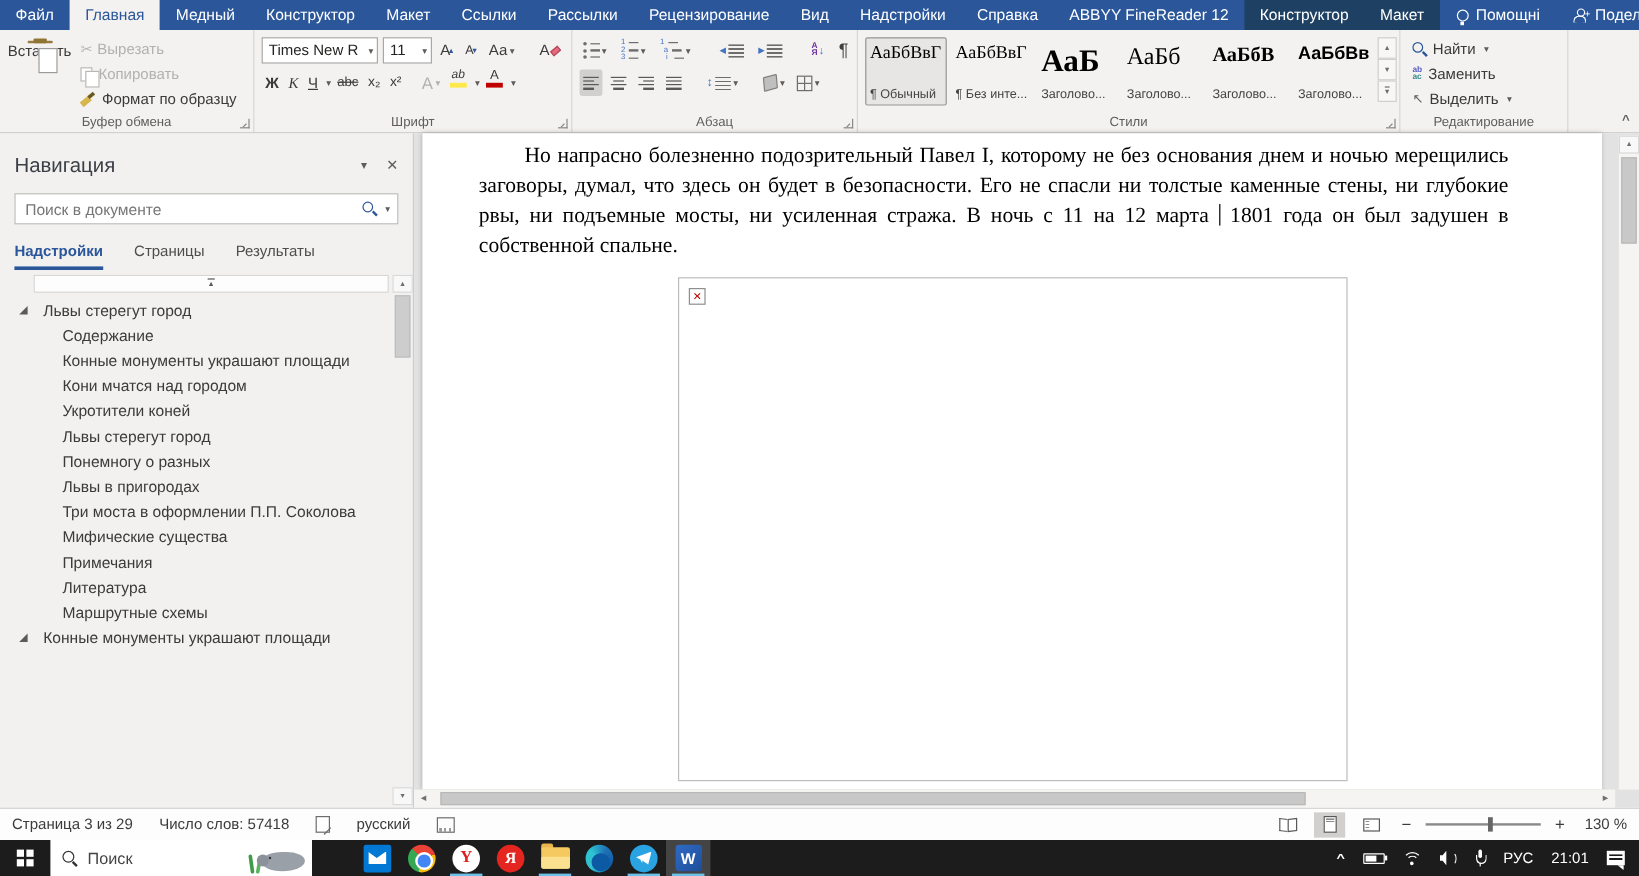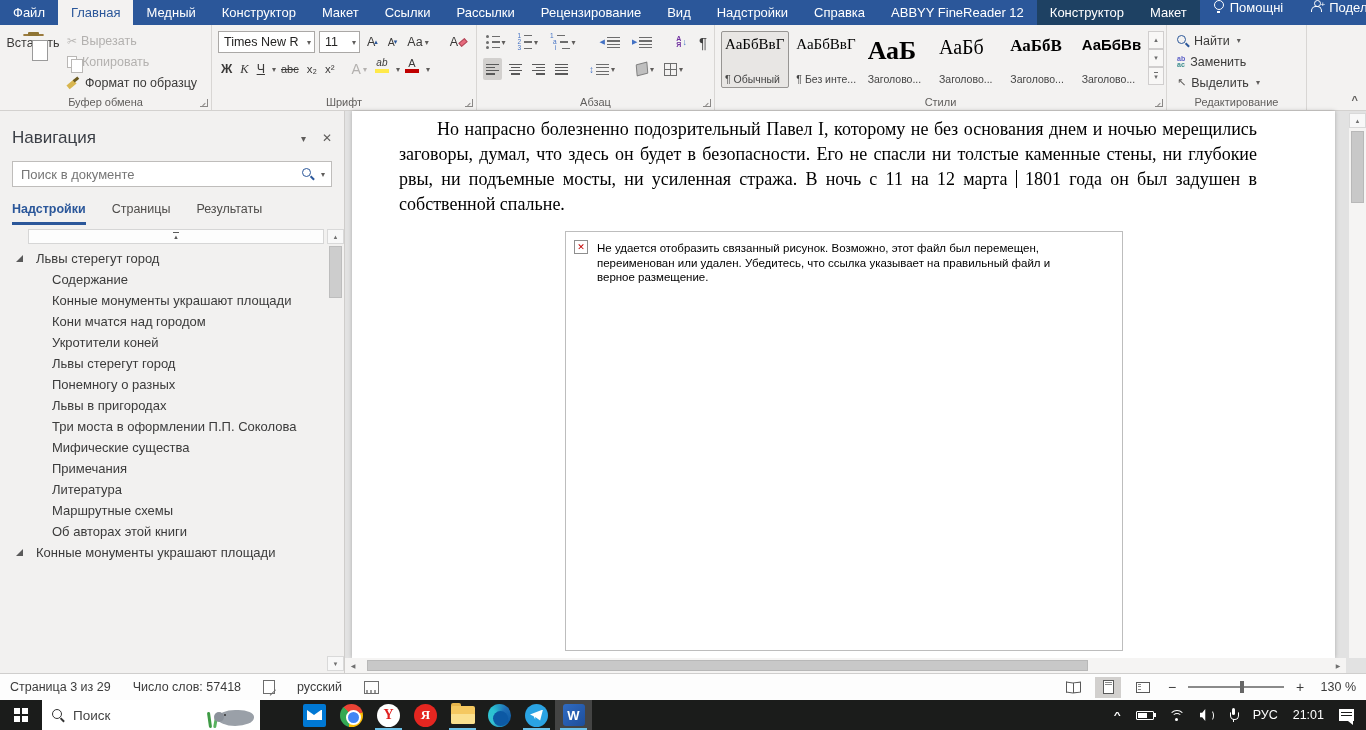--- a/index.html
+++ b/index.html
@@ -5,21 +5,21 @@
   * { margin:0; padding:0; box-sizing:border-box; }
   html,body { width:1366px; height:730px; overflow:hidden; font-family:"Liberation Sans","DejaVu Sans",sans-serif; }
   .app { width:1366px; height:730px; display:flex; flex-direction:column; background:#fff; position:relative; }
 
   
   .titlebar { height:25px; background:#2b579a; display:flex; align-items:stretch; color:#fff; font-size:13px; flex:0 0 auto; }
   .tab { display:flex; align-items:center; padding:0 13px; cursor:default; white-space:nowrap; }
   .tab.active { background:#f3f2f1; color:#2b579a; }
   .ctxwrap { display:flex; background:#1e4163; }
   .tb-right { margin-left:auto; display:flex; align-items:center; }
-  .tb-item { display:flex; align-items:flex-start; gap:6px; padding:0 14px; height:100%; }
+  .tb-item { display:flex; align-items:center; gap:6px; padding:0 14px; height:100%; }
   .bulb { width:10px; height:10px; border:1.4px solid #fff; border-radius:50%; position:relative; }
   .bulb::after { content:""; position:absolute; left:2px; bottom:-4px; width:3.6px; height:2.5px; background:#fff; }
   .person { width:12px; height:11px; position:relative; }
   .person::before { content:""; position:absolute; left:2.5px; top:0; width:5px; height:5px; border:1.2px solid #fff; border-radius:50%; }
   .person::after { content:""; position:absolute; left:0; bottom:-1px; width:9px; height:5px; border:1.2px solid #fff; border-bottom:none; border-radius:5px 5px 0 0; }
   .person i { position:absolute; right:-2px; top:1px; color:#fff; font-size:8px; font-style:normal; line-height:8px; }
 
   
   .ribbon { height:86px; background:#f3f2f1; border-bottom:1px solid #d3d1cf; display:flex; position:relative; flex:0 0 auto; }
   .rgroup { position:relative; border-right:1px solid #d8d6d4; padding:6px 6px 18px 6px; display:flex; }
@@ -585,23 +585,20 @@
           </div>
         <div class="nrow lvl2">
             <span class="lbl">Примечания</span>
           </div>
         <div class="nrow lvl2">
             <span class="lbl">Литература</span>
           </div>
         <div class="nrow lvl2">
             <span class="lbl">Маршрутные схемы</span>
           </div>
-        <div class="nrow lvl2">
-            <span class="lbl">Об авторах этой книги</span>
-          </div>
         <div class="nrow lvl1">
             <span class="exp"></span>
             <span class="lbl">Конные монументы украшают площади</span>
           </div>
         <div class="nav-sb">
           <div class="sbbox">
               <span>▲</span>
             </div>
           <div class="sbthumb"></div>
           <div class="sbbox sbdown">
@@ -609,21 +606,20 @@
             </div>
         </div>
       </div>
     </aside>
 
     <div class="docarea">
       <div class="page">
         <p class="para"><span>Но напрасно болезненно подозрительный Павел I, которому не без основания днем и ночью мерещились заговоры, думал, что здесь он будет в безопасности. Его не спасли ни толстые каменные стены, ни глубокие рвы, ни подъемные мосты, ни усиленная стража. В ночь с 11 на 12 марта </span><span class="caret"></span><span> 1801 года он был задушен в собственной спальне.</span></p>
         <div class="imgbox">
           <span class="redx">✕</span>
-          <div class="imgmsg">Не удается отобразить связанный рисунок. Возможно, этот файл был перемещен, переименован или удален. Убедитесь, что ссылка указывает на правильный файл и верное размещение.</div>
         </div>
       </div>
       <div class="vscroll">
         <div class="sbbox">
             <span>▲</span>
           </div>
         <div class="vthumb"></div>
       </div>
       <div class="hscroll">
         <span class="harr">◀</span>

